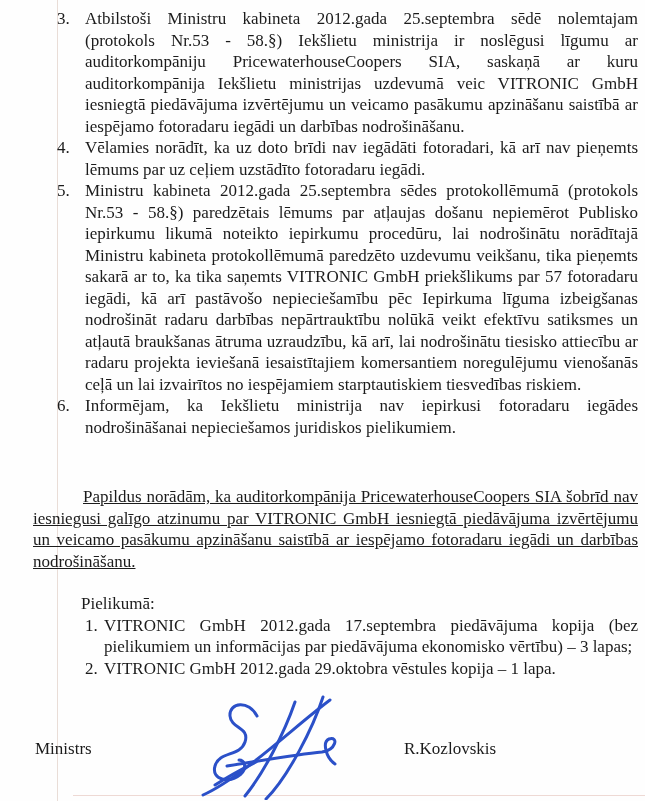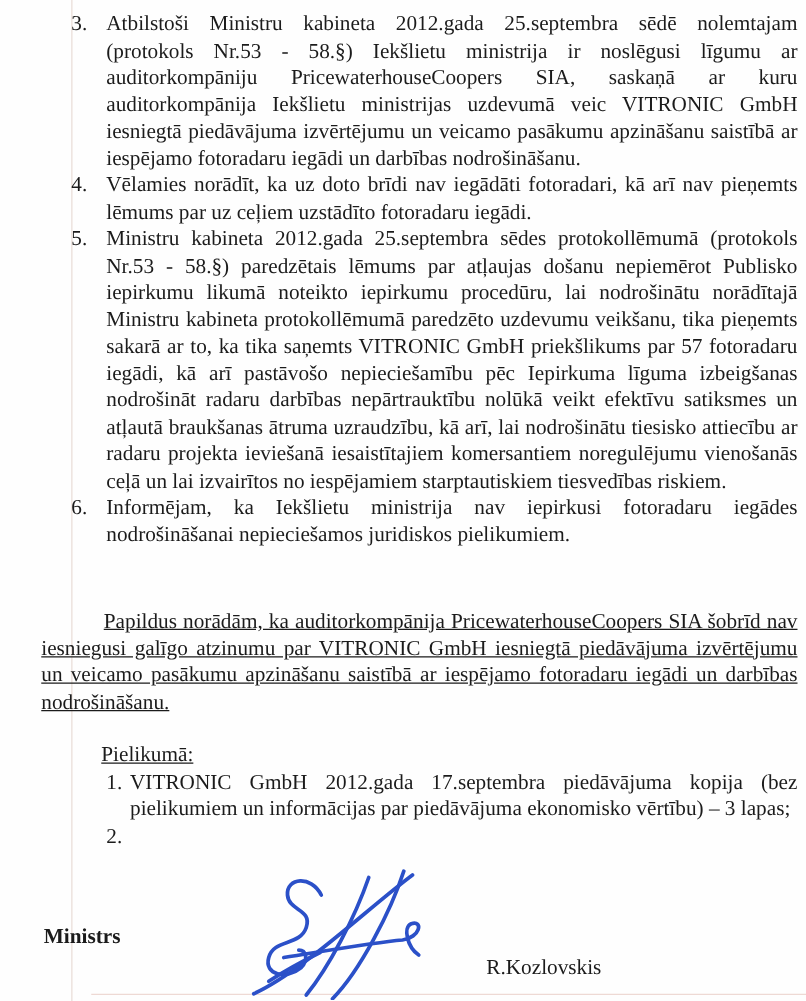--- a/index.html
+++ b/index.html
@@ -30,27 +30,27 @@
   .main-item .num {
     position: absolute; left: -28px; top: 0; width: 26px; text-align: left;
   }
 
   .body-para {
     position: absolute; top: 486px; left: 33px; width: 605px;
     text-align: justify; text-indent: 50px; text-decoration: underline;
   }
 
   .attachments { position: absolute; top: 593px; left: 85px; width: 553px; }
-  .attachments-heading { margin-left: -4px; text-decoration: underline; }
+  .attachments-heading { margin-left: -4px; }
   .attach-item { position: relative; padding-left: 19px; text-align: justify; }
   .attach-item .num { position: absolute; left: 0; top: 0; width: 18px; }
 
   .footer { position: absolute; top: 682px; left: 0; width: 645px; height: 119px; }
-  .sig-role  { position: absolute; left: 35px;  top: 56px; font-weight: bold; }
-  .sig-name  { position: absolute; left: 389px; top: 56px; margin-top: 25px; }
+  .sig-role  { position: absolute; left: 35px;  top: 56px; }
+  .sig-name  { position: absolute; left: 404px; top: 56px; }
   .sig-ink   { position: absolute; left: 195px; top: 8px; width: 150px; height: 110px; }
 </style>
 </head>
 <body>
 
 <div class="page">
 
   <div class="fold-vline"></div>
   <div class="fold-hline"></div>
 
@@ -76,20 +76,21 @@
   <div class="body-para txt">Papildus norādām, ka auditorkompānija PricewaterhouseCoopers SIA šobrīd nav iesniegusi galīgo atzinumu par VITRONIC GmbH iesniegtā piedāvājuma izvērtējumu un veicamo pasākumu apzināšanu saistībā ar iespējamo fotoradaru iegādi un darbības nodrošināšanu.</div>
 
   <div class="attachments txt">
     <div class="attachments-heading">Pielikumā:</div>
     <div class="attach-item">
       <span class="num">1.</span>
       <span>VITRONIC GmbH 2012.gada 17.septembra piedāvājuma kopija (bez pielikumiem un informācijas par piedāvājuma ekonomisko vērtību) – 3 lapas;</span>
     </div>
     <div class="attach-item">
       <span class="num">2.</span>
+      <span>VITRONIC GmbH 2012.gada 29.oktobra vēstules kopija – 1 lapa.</span>
     </div>
   </div>
 
   <div class="footer">
     <span class="sig-role txt">Ministrs</span>
 
     <svg class="sig-ink" viewBox="0 0 150 110" xmlns="http://www.w3.org/2000/svg">
       <g fill="none" stroke-width="3" stroke-linecap="round" stroke-linejoin="round" stroke="#2b50c8">
         <path d="M 62,26 C 54,10 34,12 35,26 C 36,39 55,37 50,52 C 45,67 24,61 20,76 C 16,90 34,94 46,84 C 52,78 50,70 44,70"></path>
         <path d="M 100,12 C 89,44 68,84 50,106"></path>

